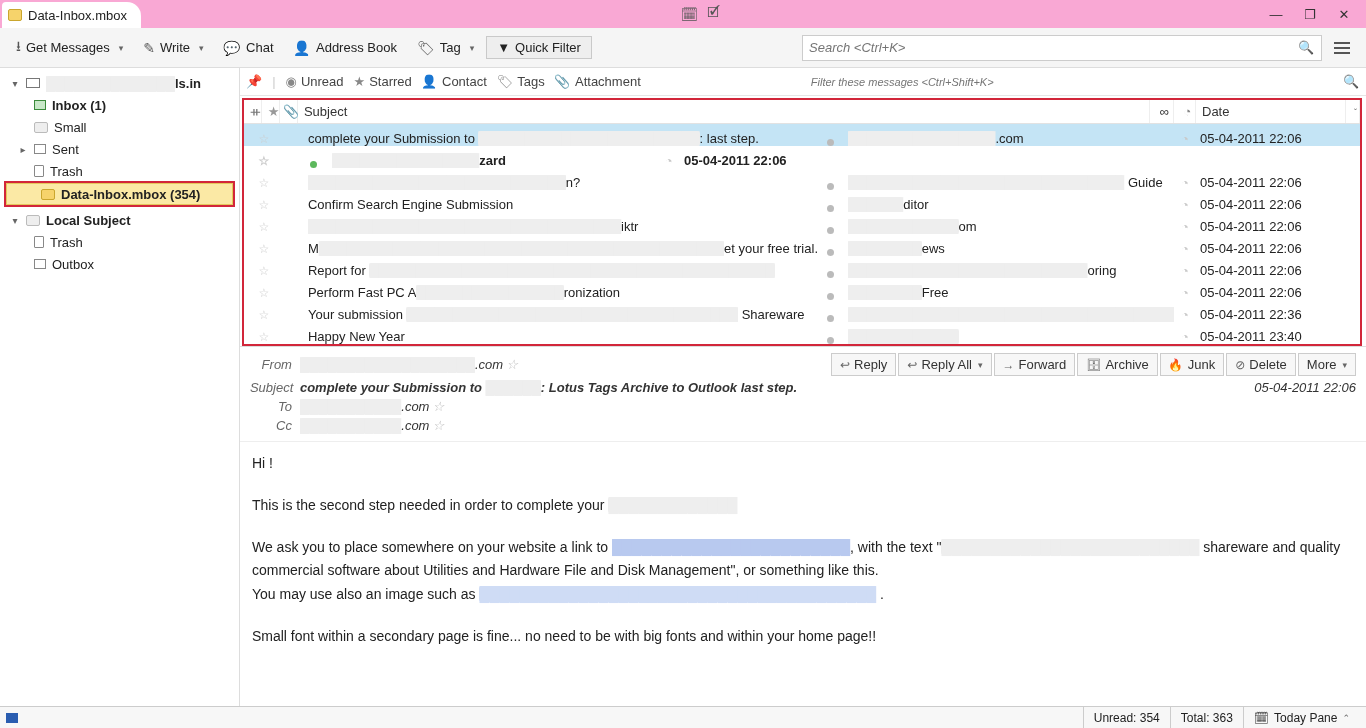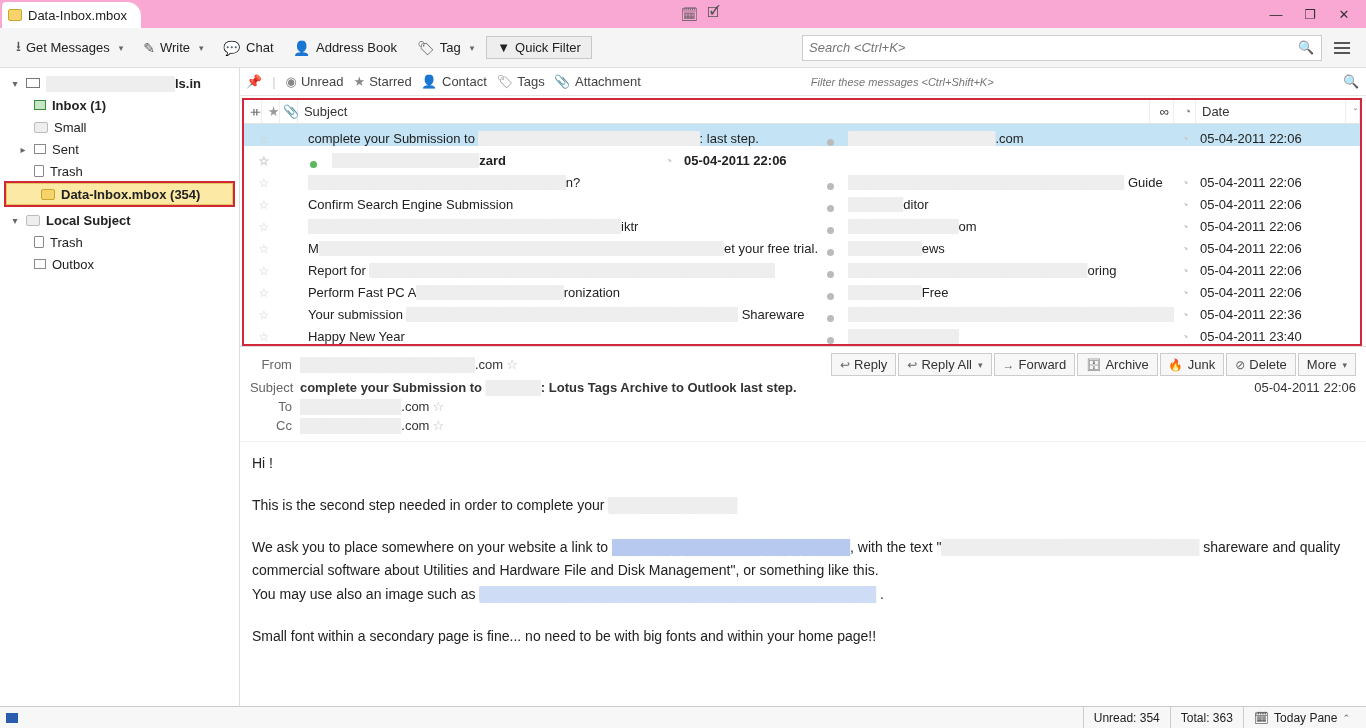--- a/index.html
+++ b/index.html
@@ -80,21 +80,21 @@
 .msgrow.bold { font-weight: 700; }
 .blurtxt { background: #eee; color: #eee; border-radius: 3px; display: inline-block; }
 
 
 .msgheader { border-top: 1px solid #ddd; padding: 6px 10px 8px 10px; font-size: 13px; color: #333; }
 .header-top { display: flex; align-items: center; }
 .header-actions { margin-left: auto; display: flex; gap: 2px; }
 .abtn { display: flex; align-items: center; gap: 4px; border: 1px solid #ccc; background: #f7f7f7; padding: 3px 8px; font-size: 13px; }
 .abtn .ico { font-size: 12px; color: #666; }
 .abtn.caret::after { content: "▾"; font-size: 9px; color: #666; margin-left: 2px; }
-.hrow { display: flex; align-items: center; margin-top: 4px; }
+.hrow { display: flex; align-items: center; margin-top: 4px; font-style: italic; }
 .hrow .hl { width: 50px; text-align: right; color: #666; padding-right: 8px; }
 .hrow .hv { flex: 1; }
 .hrow .hv .bl { background: #eee; color: #eee; border-radius: 3px; display: inline-block; }
 .hrow .subj { font-weight: 700; }
 .star-outline { color: #bbb; margin-left: 3px; }
 .msgheader .rightdate { margin-left: auto; color: #333; }
 
 
 .msgbody { flex: 1; overflow: auto; padding: 10px 12px; font-family: Consolas, "Courier New", monospace; font-size: 14px; line-height: 1.7; color: #222; border-top: 1px solid #eee; white-space: normal; }
 .msgbody p { margin-bottom: 18px; }

